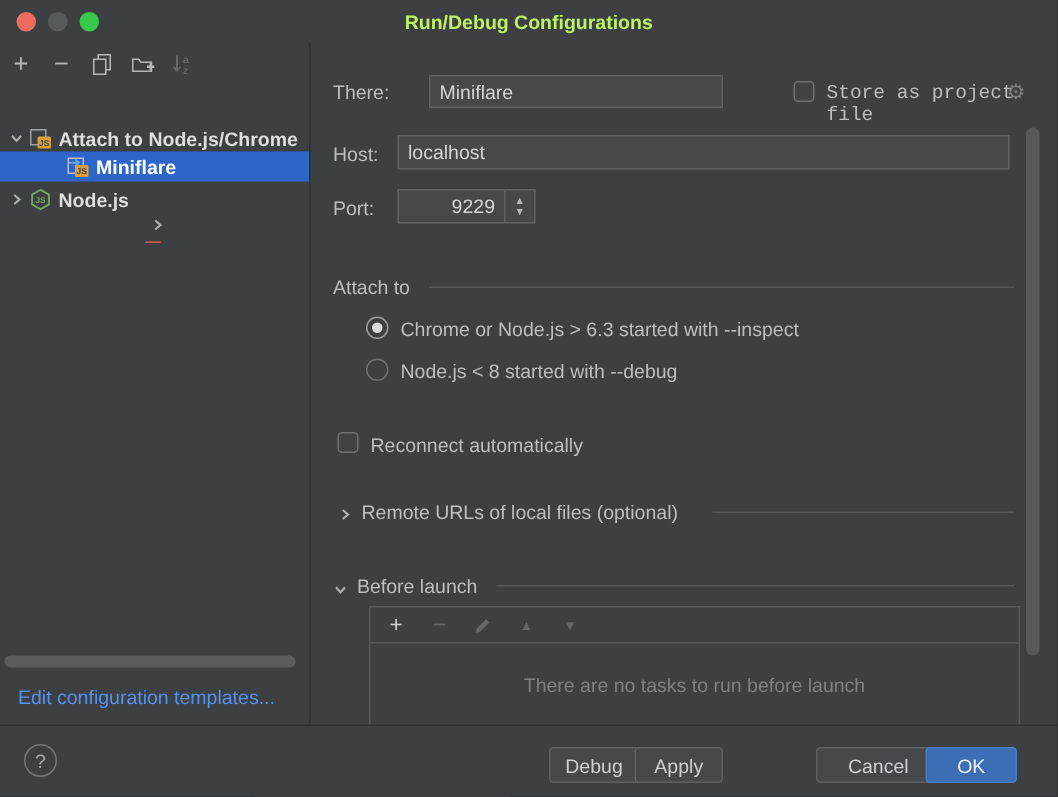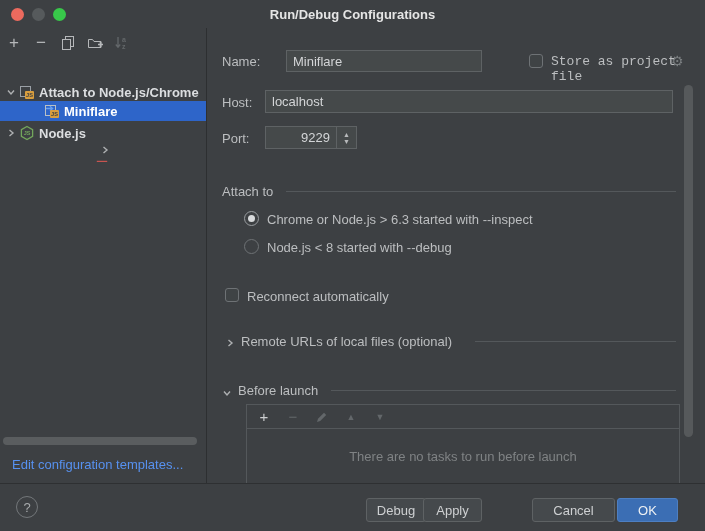--- a/index.html
+++ b/index.html
@@ -5,21 +5,21 @@
   html,body{margin:0;padding:0;background:#2a2a2a;}
   *{box-sizing:border-box;font-family:"Liberation Sans",sans-serif;}
   #app{position:relative;width:705px;height:531px;background:#3d4043;overflow:hidden;color:#bcbec0;font-size:13px;}
 
   
   .titlebar{position:absolute;left:0;top:0;width:705px;height:28px;}
   .traffic{position:absolute;top:8px;width:13px;height:13px;border-radius:50%;}
   .t-close{left:11px;background:#ec6a5e;}
   .t-min{left:32px;background:#565a5c;}
   .t-zoom{left:53px;background:#38c84a;}
-  .win-title{position:absolute;left:0;right:0;top:7px;text-align:center;font-weight:bold;color:#e5e5e5;}
+  .win-title{position:absolute;left:0;right:0;top:7px;text-align:center;font-weight:bold;color:#bef264;}
 
   
   .sidebar{position:absolute;left:0;top:28px;width:207px;height:455px;border-right:1px solid #2d2f31;overflow:hidden;}
   .sb-toolbar{position:absolute;left:6px;top:5px;display:flex;align-items:center;gap:11px;height:20px;}
   .tbi{width:16px;height:16px;display:flex;align-items:center;justify-content:center;color:#b6b8ba;font-size:16px;line-height:16px;}
   .tbi.disabled{color:#63676a;}
   .tbi svg{display:block;}
 
   .tree{position:absolute;left:0;top:27px;width:207px;}
   .trow{position:absolute;left:0;width:207px;height:20px;display:flex;align-items:center;white-space:nowrap;overflow:hidden;}
@@ -163,21 +163,21 @@
         <span class="lbl">npm</span>
       </div>
     </div>
 
     <div class="hscroll"></div>
     <div class="edit-link">Edit configuration templates...</div>
   </div>
 
   <div class="main">
 
-    <div class="flabel" style="left:14px;top:26px;">Name:</div>
+    <div class="flabel" style="left:14px;top:26px;">There:</div>
     <input class="tf" style="left: 78px; top: 22px; width: 196px; height: 22px;" value="Miniflare">
     <div class="cbox" style="left:321px;top:26px;"></div>
     <div class="flabel" style="left:343px;top:26px;font-family:Liberation Mono, monospace;">Store as project file</div>
     <div class="gear" style="left:463px;top:26px;">⚙</div>
 
     <div class="flabel" style="left:14px;top:67px;">Host:</div>
     <input class="tf" style="left: 57px; top: 62px; width: 408px; height: 23px;" value="localhost">
 
     <div class="flabel" style="left:14px;top:103px;">Port:</div>
     <div class="spinner">
@@ -231,17 +231,17 @@
       <div class="bl-empty">There are no tasks to run before launch</div>
     </div>
 
     <div class="vscroll"></div>
   </div>
 
   <div class="footer">
     <div class="help">?</div>
     <div class="btn" style="left:366px;width:60px;">Debug</div>
     <div class="btn" style="left:423px;width:59px;">Apply</div>
-    <div class="btn" style="left:532px;width:83px;">Cancel</div>
+    <div class="btn" style="left:544px;width:83px;">Cancel</div>
     <div class="btn btn-ok" style="left:617px;width:61px;">OK</div>
   </div>
 
 </div>
 
 </body></html>

